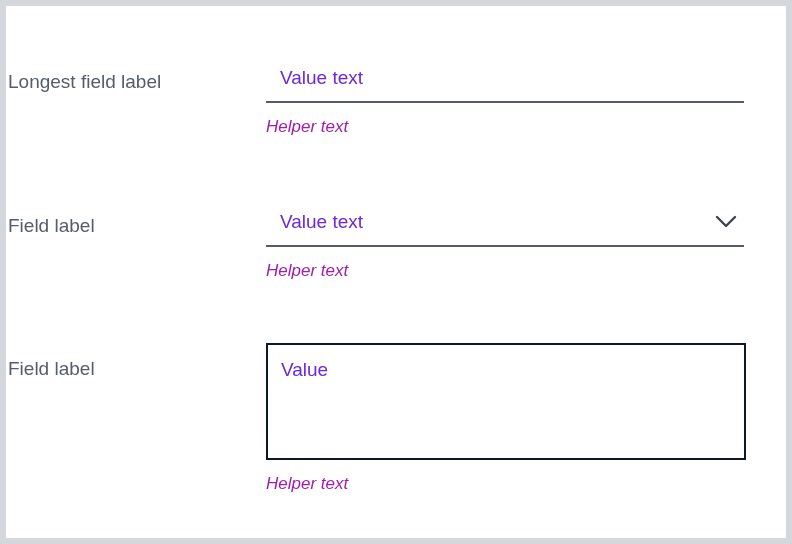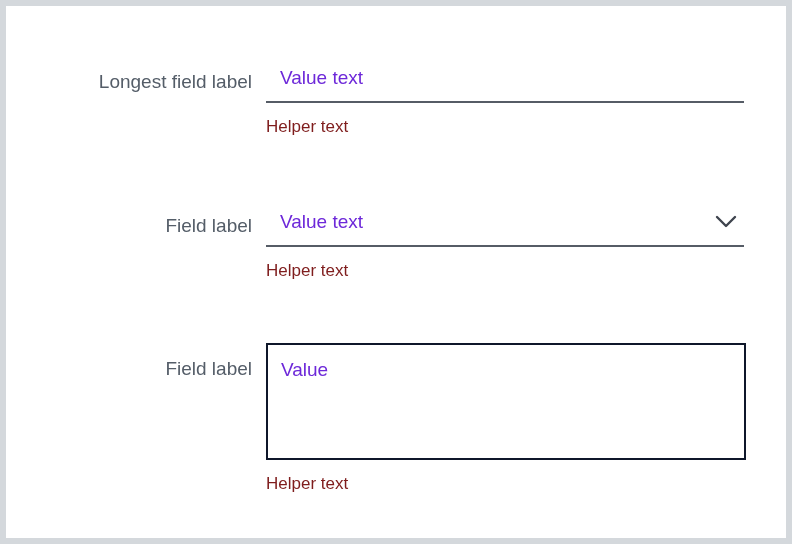--- a/index.html
+++ b/index.html
@@ -25,23 +25,23 @@
 
   .form-row {
     position: absolute;
     left: 0;
     width: 100%;
   }
 
   
   .field-label {
     position: absolute;
-    left: 12px;
+    left: 2px;
     width: 234px;
-    text-align: right;
+    text-align: left;
     font-size: 19px;
     line-height: 24px;
     color: #545d68;
     white-space: nowrap;
   }
 
   
   .control {
     position: absolute;
     left: 260px;
@@ -57,21 +57,22 @@
 
   .underline {
     width: 478px;
     height: 2px;
     background: #565c66;
   }
 
   .helper-text {
     font-size: 17px;
     line-height: 22px;
-    color: #7f1d1d;
+    font-style: italic;
+    color: #a21caf;
     white-space: nowrap;
   }
 
   
   #row-text { top: 60px; }
   #row-text .field-label { top: 4px; }
   #row-text .input-line { position: relative; }
   #row-text .value-text { position: absolute; left: 14px; top: 0; }
   #row-text .underline { position: absolute; left: 0; top: 35px; }
   #row-text .helper-text { position: absolute; left: 0; top: 50px; }

